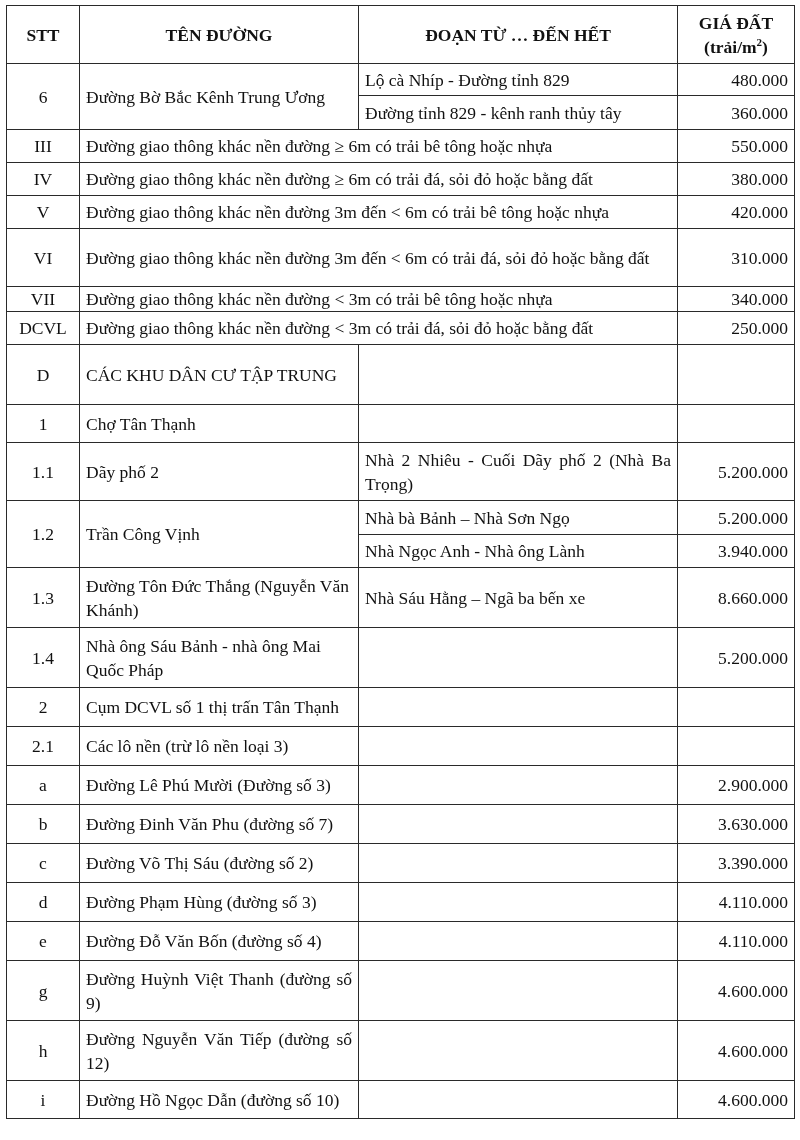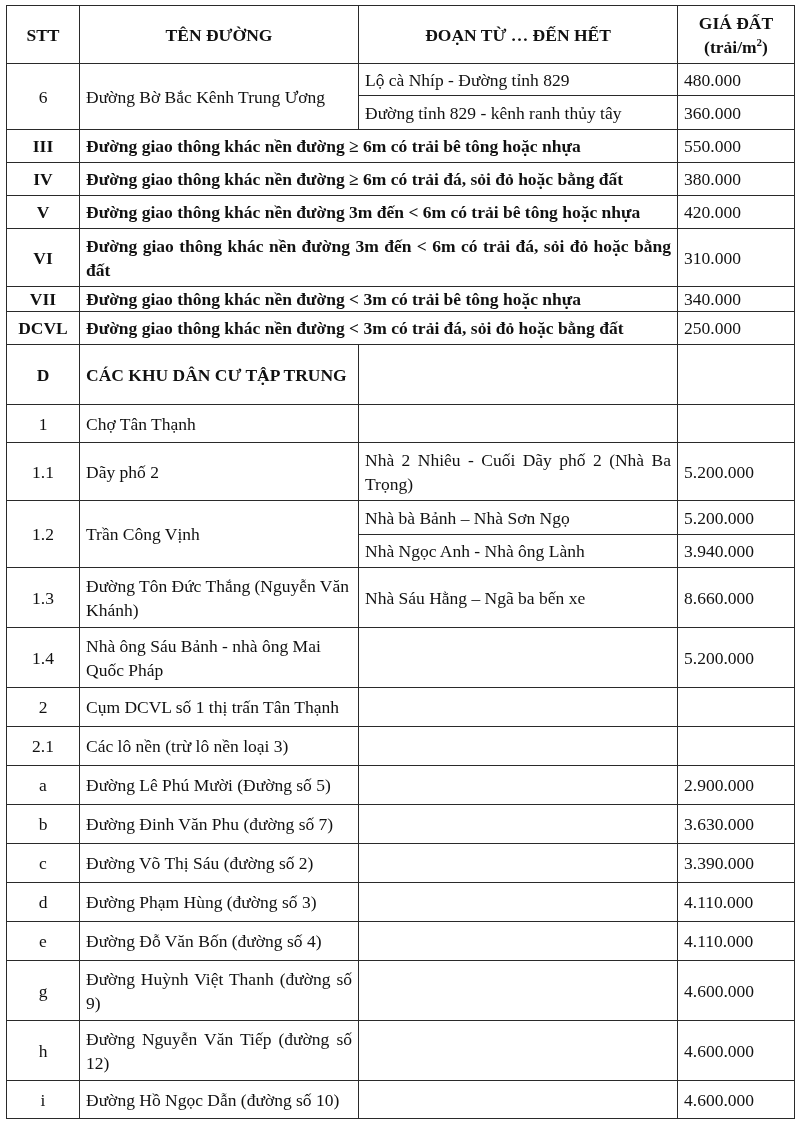--- a/index.html
+++ b/index.html
@@ -12,23 +12,23 @@
     border-radius: 21px;
   }
   table.land td, table.land th {
     border: 1.4px solid #2a2a2a;
     padding: 0 6px;
     vertical-align: middle;
     line-height: 24px;
   }
   th { font-weight: bold; text-align: center; font-size: 17.5px; }
   td.stt { text-align: center; }
-  td.price { padding-right: 16px; }
+  td.price { text-align: right; padding-right: 16px; }
   td.name { text-align: justify; }
-  .b { font-weight: bold; margin-top: 32px; }
+  .b { font-weight: normal; margin-top: 32px; }
   sup { font-size: 11px; line-height: 0; }
 </style>
 </head>
 <body>
 
 <table class="land">
   <colgroup>
     <col style="width:73px">
       <col style="width:279px">
       <col style="width:319px">
@@ -136,21 +136,21 @@
     <td class="price"></td>
   </tr>
   <tr style="height:39px">
     <td class="stt">2.1</td>
     <td>Các lô nền (trừ lô nền loại 3)</td>
     <td></td>
     <td class="price"></td>
   </tr>
   <tr style="height:39px">
     <td class="stt">a</td>
-    <td>Đường Lê Phú Mười (Đường số 5)</td>
+    <td>Đường Lê Phú Mười (Đường số 3)</td>
     <td></td>
     <td class="price">2.900.000</td>
   </tr>
   <tr style="height:39px">
     <td class="stt">b</td>
     <td>Đường Đinh Văn Phu (đường số 7)</td>
     <td></td>
     <td class="price">3.630.000</td>
   </tr>
   <tr style="height:39px">

